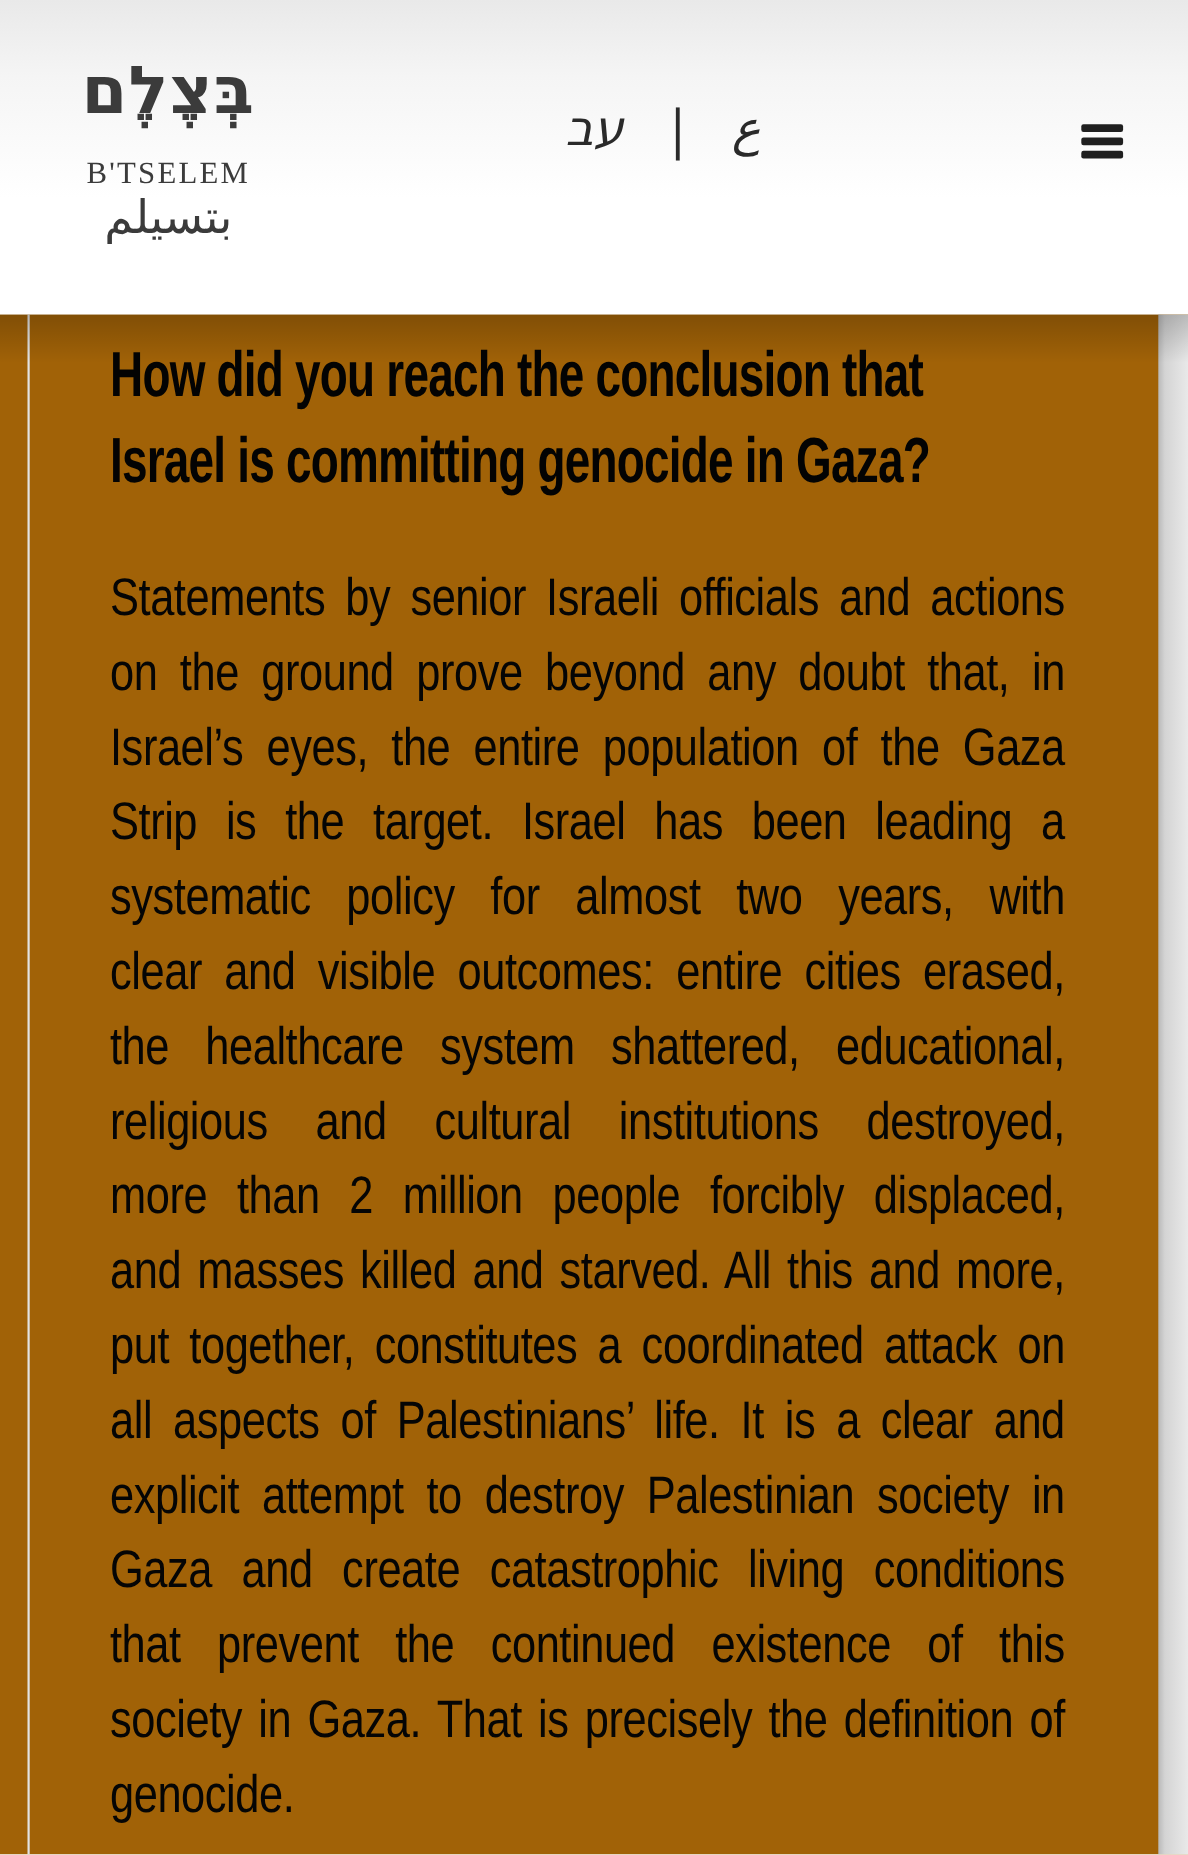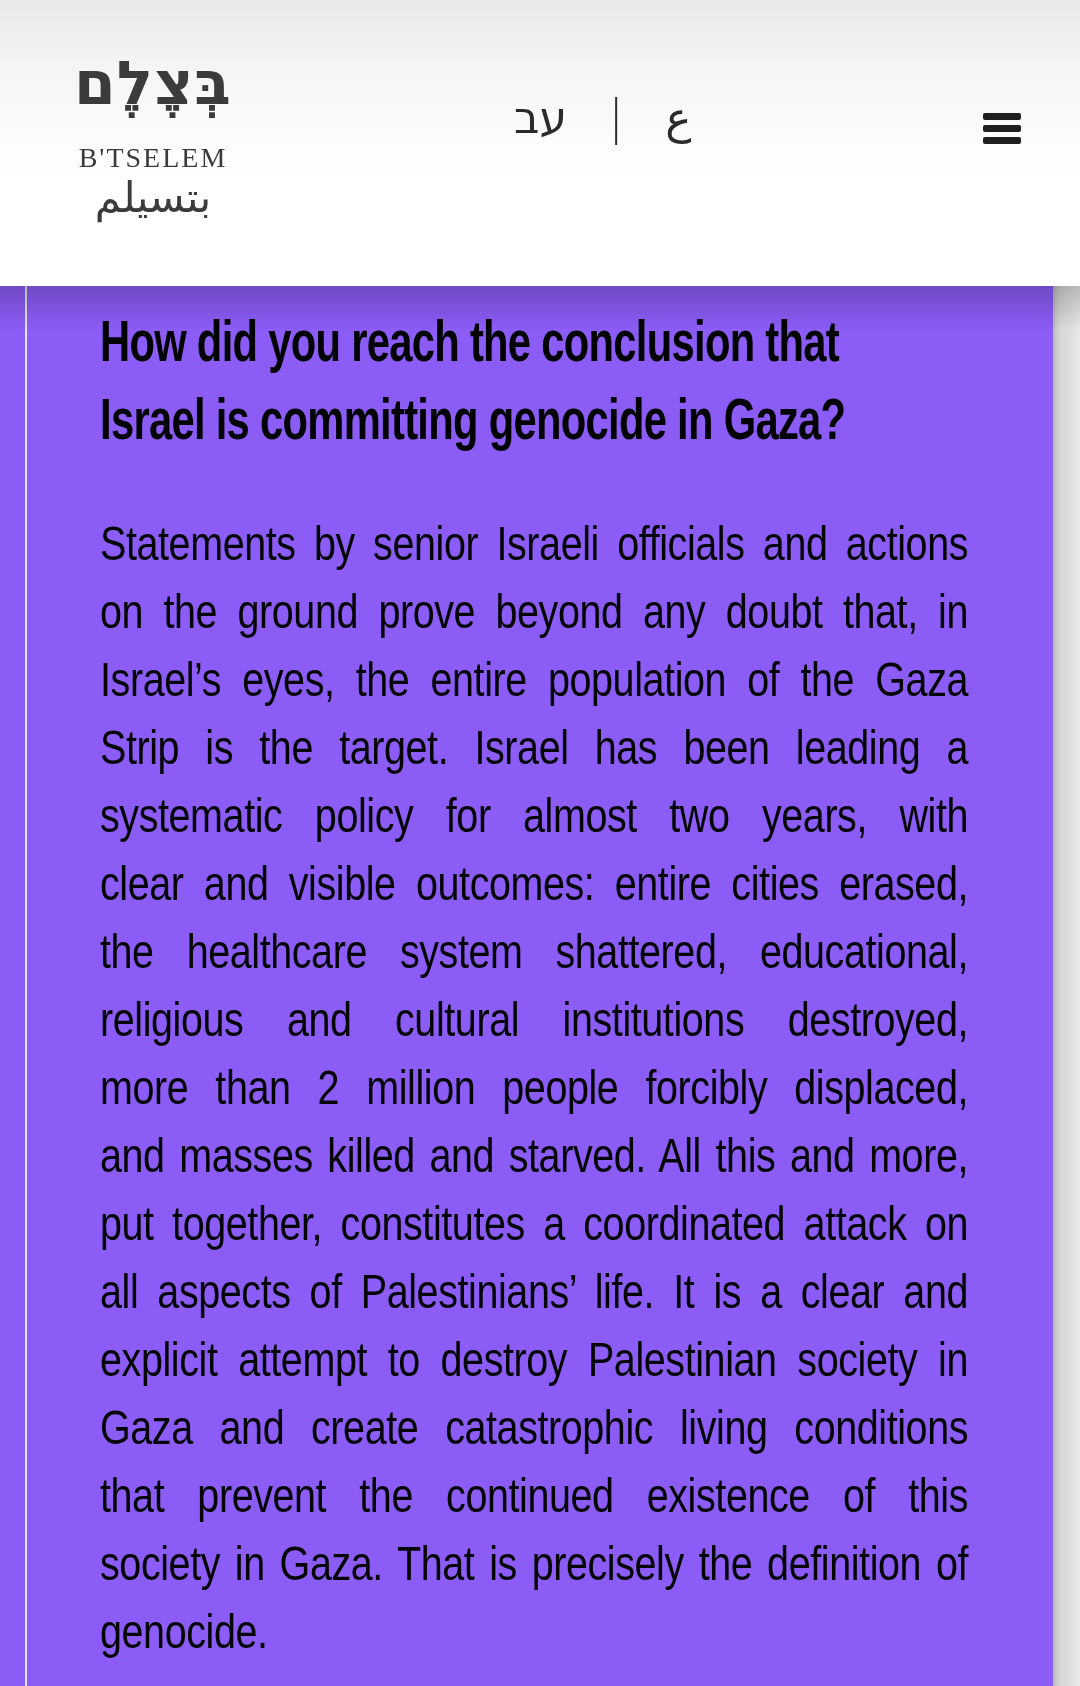--- a/index.html
+++ b/index.html
@@ -53,20 +53,21 @@
   }
   .lang-switcher {
     position: absolute;
     left: 514px; top: 92px;
     display: flex;
     align-items: center;
     gap: 42px;
     font-family: "DejaVu Sans", sans-serif;
     font-size: 44px;
     color: #2a2a2a;
+    font-style: italic;
   }
   .lang-switcher a { color: #2a2a2a; text-decoration: none; cursor: pointer; }
   .lang-sep { font-size: 42px; font-weight: 200; color: #2a2a2a; transform: scaleY(1.15); }
   .hamburger {
     position: absolute;
     left: 983px; top: 113px;
     width: 38px;
     background: none; border: none; padding: 0; margin: 0;
     display: flex; flex-direction: column; gap: 5px;
     cursor: pointer;
@@ -75,21 +76,21 @@
     display: block;
     height: 7px;
     background: #1f1f1f;
     border-radius: 2px;
   }
 
   
   .main-panel {
     position: absolute;
     top: 286px; left: 0; right: 0; bottom: 0;
-    background: #8b5cf6;
+    background: #a16207;
   }
   .top-shadow {
     position: absolute;
     top: 0; left: 0; right: 0;
     height: 44px;
     background: linear-gradient(180deg, rgba(0,0,0,0.20) 0%, rgba(0,0,0,0.0) 100%);
     pointer-events: none;
     z-index: 3;
   }
   .left-hairline {

